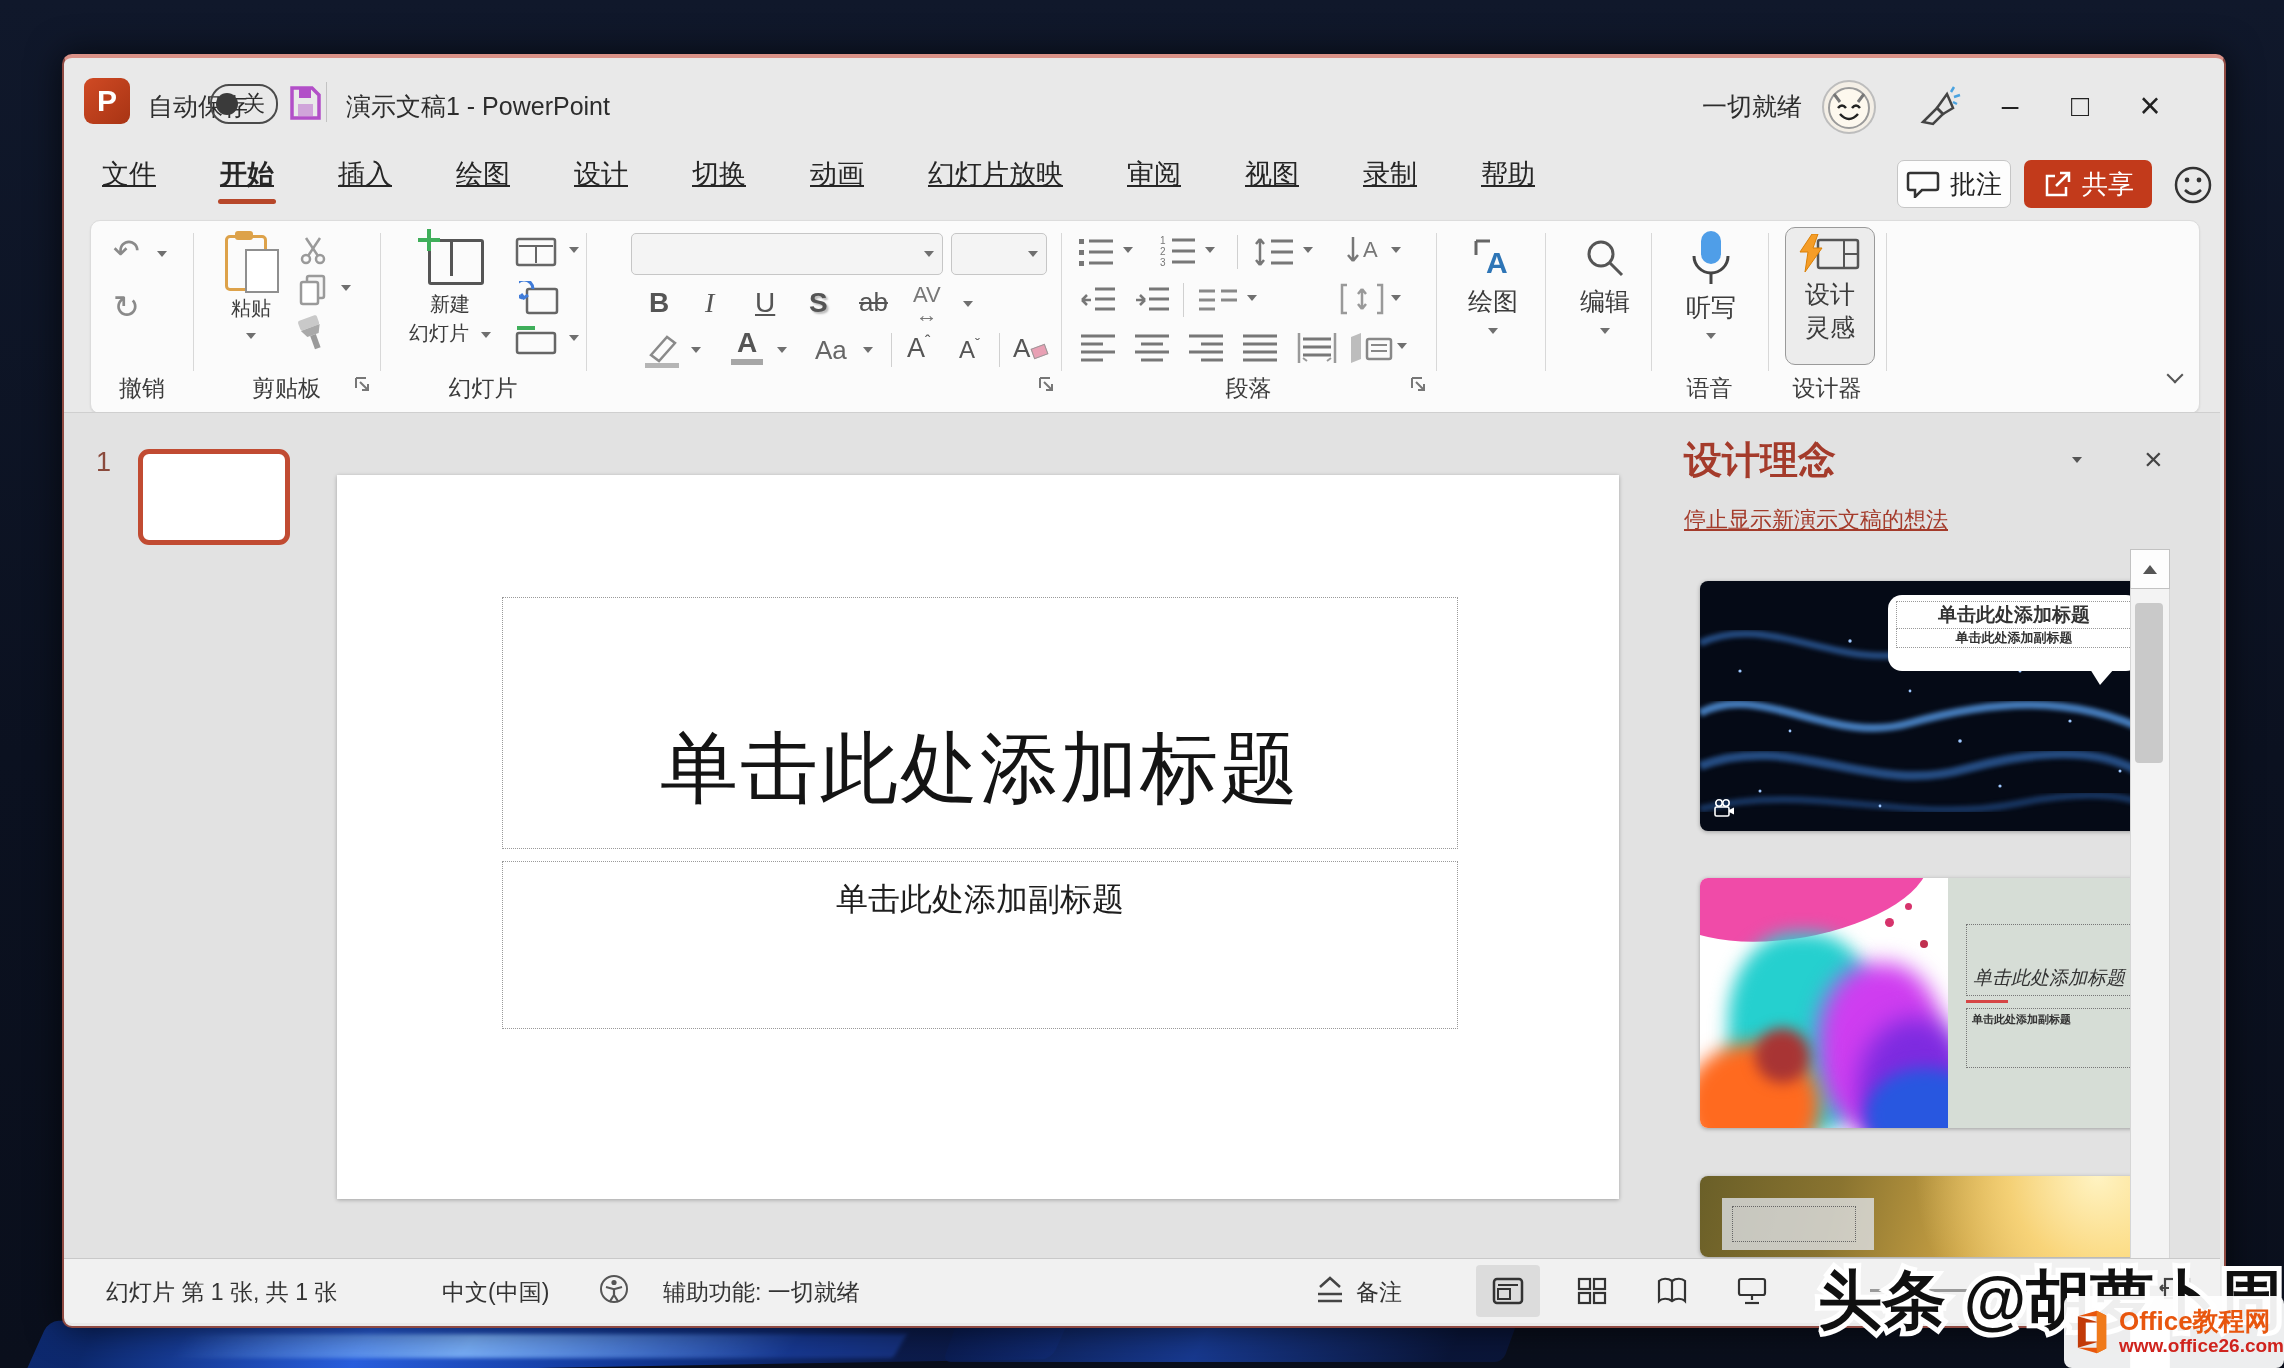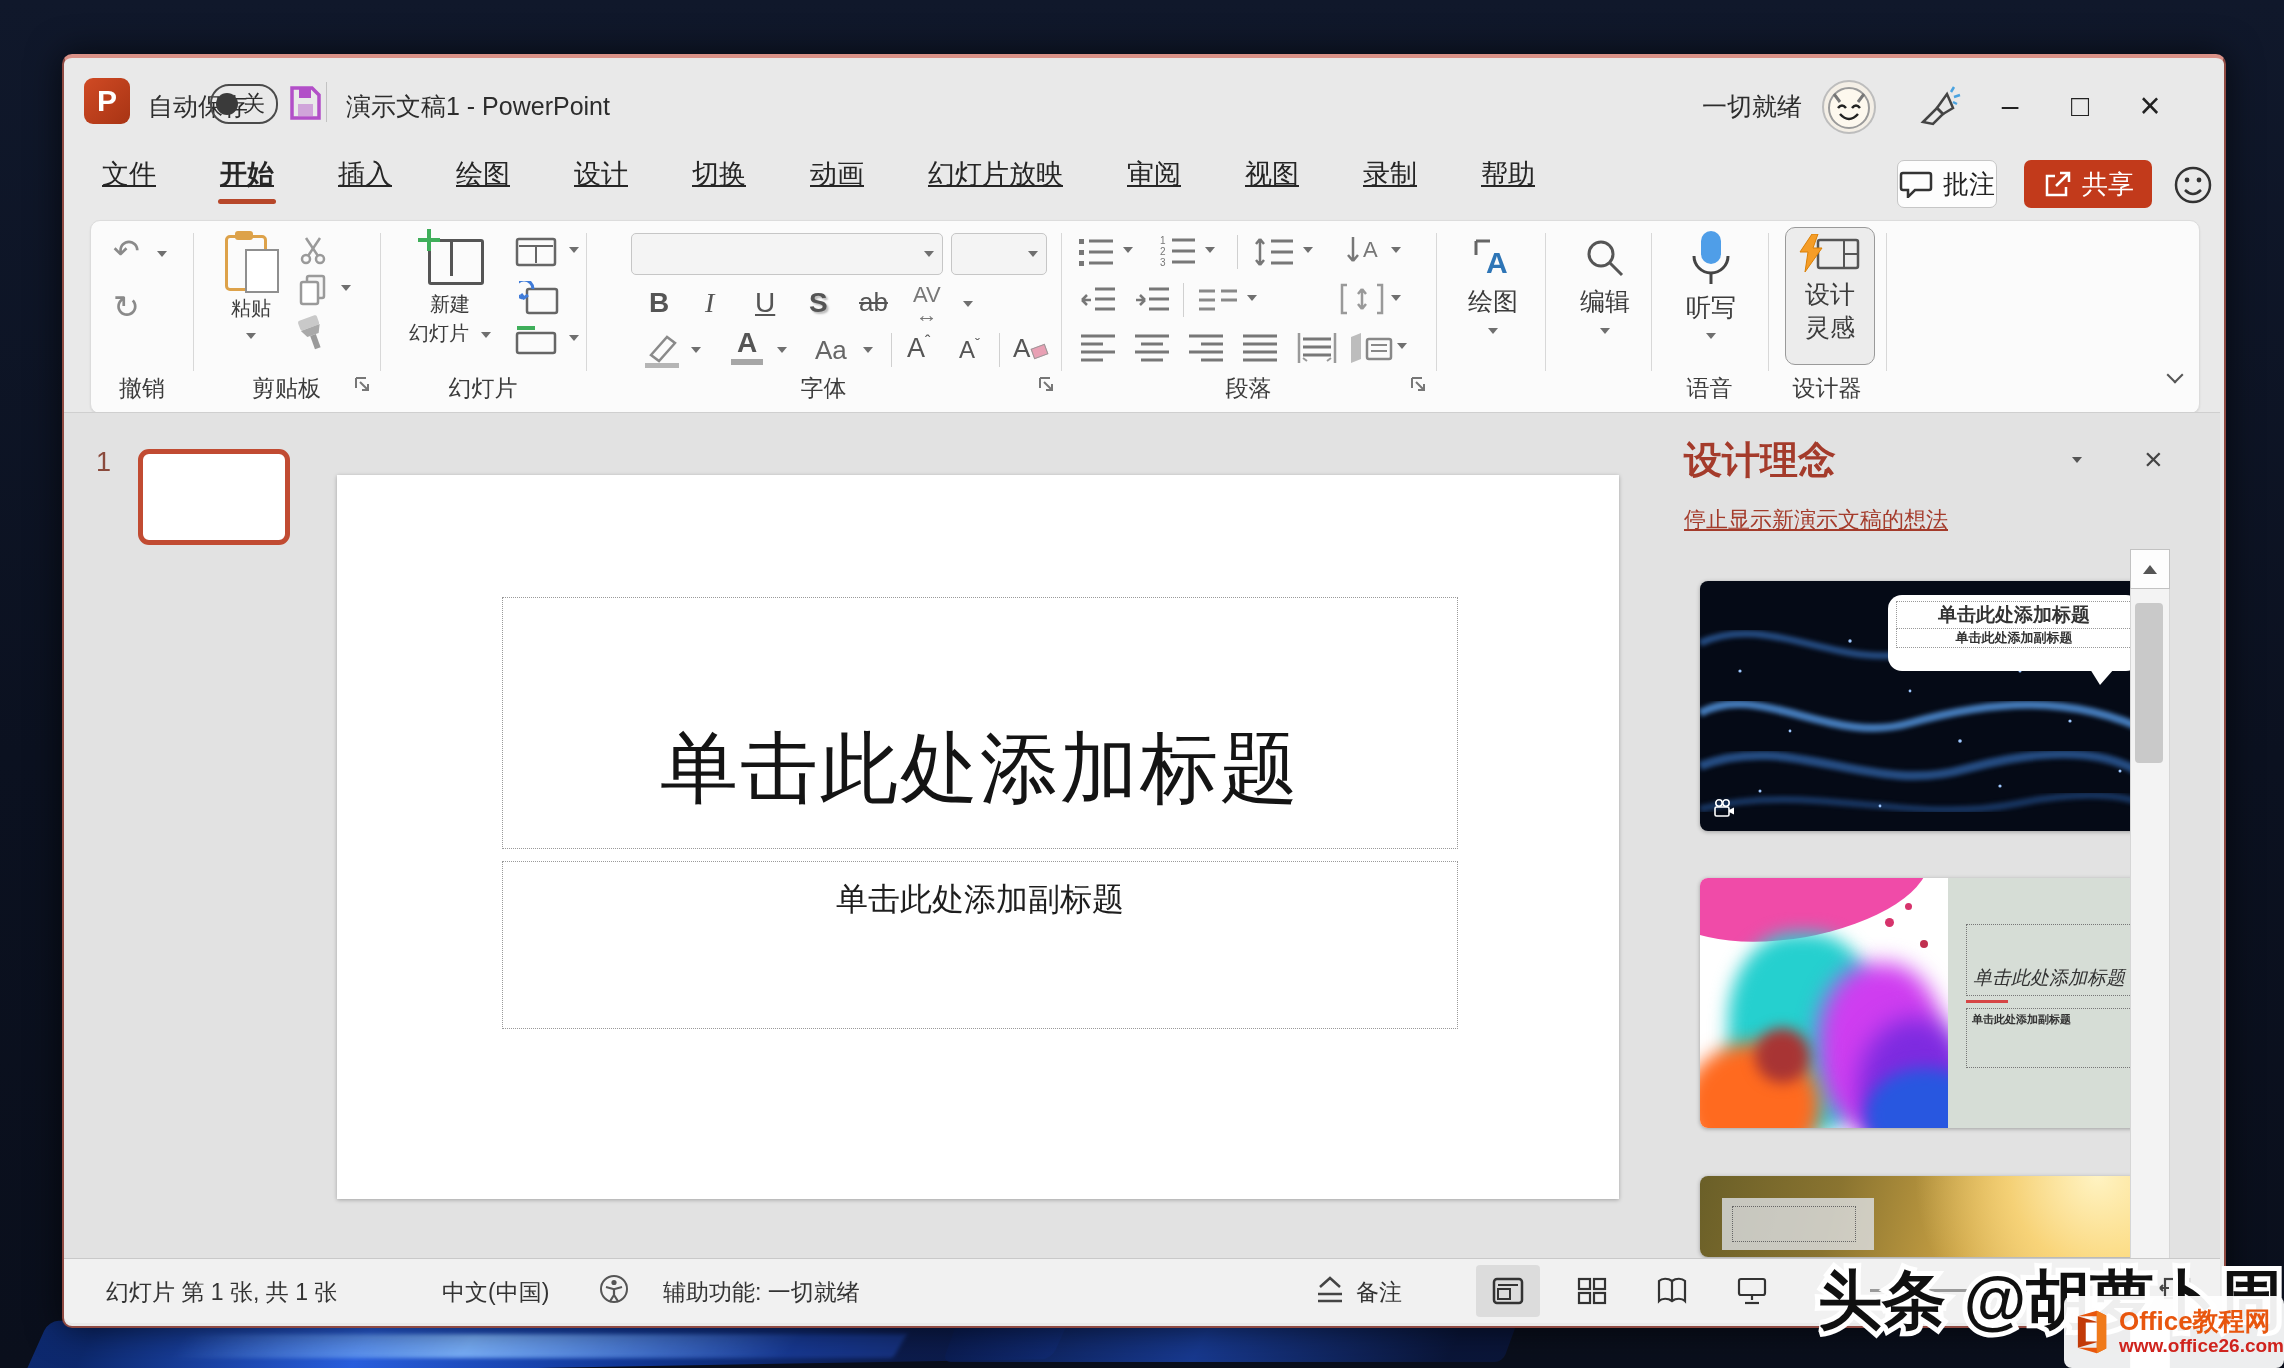--- a/index.html
+++ b/index.html
@@ -39,21 +39,21 @@
   .winbtn{width:56px;height:52px;top:22px;display:flex;align-items:center;justify-content:center;
      font-size:30px;color:#222;}
   
   #tabs{left:38px;top:98px;display:flex;gap:64px;font-size:27px;color:#262626;}
   .tab{position:relative;padding-bottom:12px;text-decoration:underline;}
   .tab.active{font-weight:bold;}
   .tab.active::after{content:"";position:absolute;left:50%;transform:translateX(-50%);
      bottom:0;width:58px;height:5px;border-radius:3px;background:#b7472a;}
   .pill{top:102px;height:48px;border-radius:7px;display:flex;align-items:center;gap:10px;
      justify-content:center;font-size:26px;box-sizing:border-box;}
-  #commentsbtn{left:1833px;width:100px;background:#fdfdfd;border:1px solid #c6c6c6;color:#222;}
+  #commentsbtn{left:1833px;width:114px;background:#fdfdfd;border:1px solid #c6c6c6;color:#222;}
   #sharebtn{left:1960px;width:128px;background:#c23a1b;color:#fff;}
   
   #ribbon{left:26px;top:162px;width:2108px;height:192px;background:#fbfbfb;border:1px solid #dcdcdc;
      border-radius:10px;box-shadow:0 1px 2px rgba(0,0,0,.08);}
   .sep{position:absolute;top:12px;width:1px;height:138px;background:#d8d8d8;}
   .glabel{position:absolute;top:152px;font-size:23px;color:#3c3c3c;text-align:center;}
   .cd{display:inline-block;width:0;height:0;border-left:5px solid transparent;
       border-right:5px solid transparent;border-top:6px solid #6f6f6f;vertical-align:middle;}
   .chev{display:inline-block;width:10px;height:10px;border-right:2.5px solid #555;
       border-bottom:2.5px solid #555;transform:rotate(45deg);}
@@ -282,21 +282,20 @@
       <div style="width:32px;height:6px;background:#a6a6a6;margin-top:2px;"></div>
     </div>
     <i class="cd a" style="left:686px;top:126px;"></i>
     <div class="a" style="left:724px;top:114px;font-size:26px;color:#666;">Aa</div>
     <i class="cd a" style="left:772px;top:126px;"></i>
     <div class="vd" style="left:800px;top:112px;"></div>
     <div class="a" style="left:816px;top:112px;font-size:27px;color:#555;"><span>A</span><sup style="font-size:16px;">ˆ</sup></div>
     <div class="a" style="left:868px;top:114px;font-size:24px;color:#555;"><span>A</span><sup style="font-size:15px;">ˇ</sup></div>
     <div class="vd" style="left:908px;top:112px;"></div>
     <div class="a" style="left:922px;top:112px;font-size:26px;color:#555;"><span>A</span><span style="display:inline-block;width:13px;height:9px;background:#e8a0b4;border:1px solid #999;transform:rotate(-20deg);margin-left:2px;"></span></div>
-    <div class="glabel" style="left:495px;width:475px;">字体</div>
     <svg class="a" style="left:946px;top:154px;" width="18" height="18" viewBox="0 0 18 18">
       <path d="M3,3 v10 M3,3 h10" stroke="#777" stroke-width="2" fill="none"></path>
       <path d="M7,7 l8,8 M15,9 v6 h-6" stroke="#777" stroke-width="2" fill="none"></path>
     </svg>
 
     <svg class="a" style="left:986px;top:16px;" width="38" height="30" viewBox="0 0 38 30">
       <rect x="2" y="2" width="5" height="5" fill="#777"></rect>
         <rect x="2" y="13" width="5" height="5" fill="#777"></rect>
         <rect x="2" y="24" width="5" height="5" fill="#777"></rect>
       <line x1="12" y1="4" x2="36" y2="4" stroke="#777" stroke-width="3"></line>

